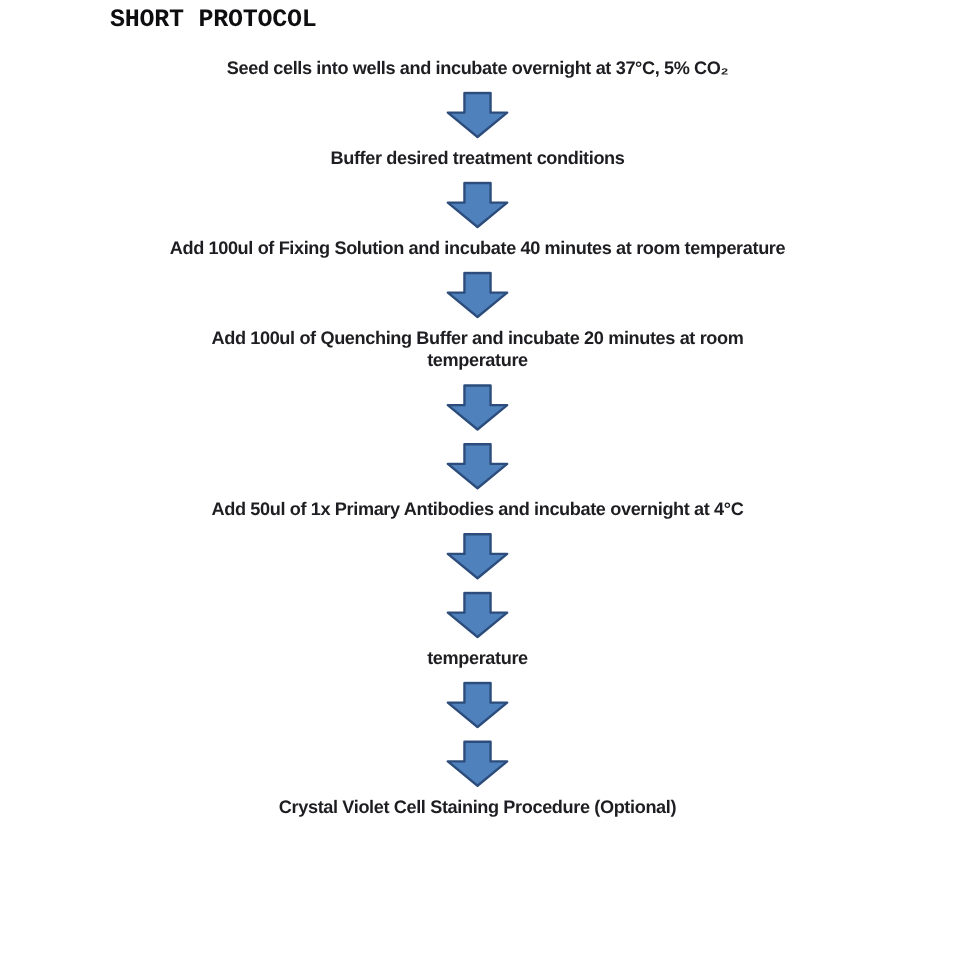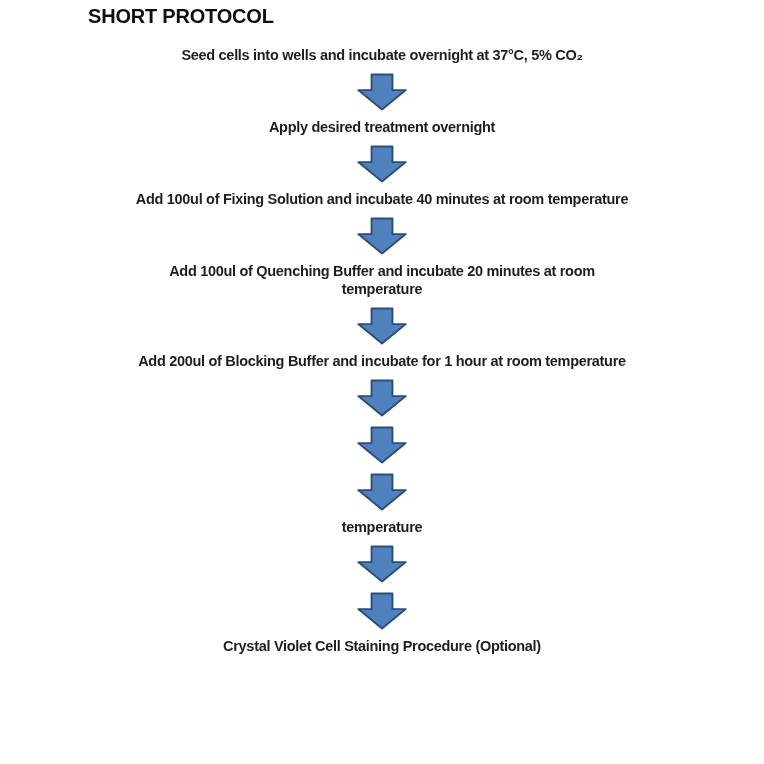--- a/index.html
+++ b/index.html
@@ -20,20 +20,21 @@
     background: #ffffff;
   }
   .title {
     margin: 0;
     padding: 5px 0 0 88px;
     font-size: 20px;
     font-weight: 700;
     color: #0e0e10;
     letter-spacing: -0.2px;
     white-space: nowrap;
+    font-family: Liberation Mono, monospace;
   }
   .flow {
     margin-top: 18px;
     width: 764px;
     text-align: center;
   }
   .step {
     display: block;
   }
   .step-line {
@@ -57,44 +58,44 @@
 <div class="page">
   <h1 class="title">SHORT PROTOCOL</h1>
   <div class="flow" id="flow">
       <div class="step">
         <div class="step-line">Seed cells into wells and incubate overnight at 37°C, 5% CO₂</div>
       </div>
       <svg viewBox="0 0 54 40" class="arrow">
         <path d="M16 1.5 L38 1.5 L38 18 L52 18 L27 38.5 L2 18 L16 18 Z" fill="#4f81bd" stroke="#2c4d7c" stroke-width="2" stroke-linejoin="round"></path>
       </svg>
       <div class="step">
-        <div class="step-line">Apply desired treatment overnight</div>
+        <div class="step-line">Buffer desired treatment conditions</div>
       </div>
       <svg viewBox="0 0 54 40" class="arrow">
         <path d="M16 1.5 L38 1.5 L38 18 L52 18 L27 38.5 L2 18 L16 18 Z" fill="#4f81bd" stroke="#2c4d7c" stroke-width="2" stroke-linejoin="round"></path>
       </svg>
       <div class="step">
         <div class="step-line">Add 100ul of Fixing Solution and incubate 40 minutes at room temperature</div>
       </div>
       <svg viewBox="0 0 54 40" class="arrow">
         <path d="M16 1.5 L38 1.5 L38 18 L52 18 L27 38.5 L2 18 L16 18 Z" fill="#4f81bd" stroke="#2c4d7c" stroke-width="2" stroke-linejoin="round"></path>
       </svg>
       <div class="step">
         <div class="step-line">Add 100ul of Quenching Buffer and incubate 20 minutes at room</div>
         <div class="step-line">temperature</div>
       </div>
       <svg viewBox="0 0 54 40" class="arrow">
         <path d="M16 1.5 L38 1.5 L38 18 L52 18 L27 38.5 L2 18 L16 18 Z" fill="#4f81bd" stroke="#2c4d7c" stroke-width="2" stroke-linejoin="round"></path>
       </svg>
-      <div class="step">
-        <div class="step-line">Add 200ul of Blocking Buffer and incubate for 1 hour at room temperature</div>
-      </div>
       <svg viewBox="0 0 54 40" class="arrow">
         <path d="M16 1.5 L38 1.5 L38 18 L52 18 L27 38.5 L2 18 L16 18 Z" fill="#4f81bd" stroke="#2c4d7c" stroke-width="2" stroke-linejoin="round"></path>
       </svg>
+      <div class="step">
+        <div class="step-line">Add 50ul of 1x Primary Antibodies and incubate overnight at 4°C</div>
+      </div>
       <svg viewBox="0 0 54 40" class="arrow">
         <path d="M16 1.5 L38 1.5 L38 18 L52 18 L27 38.5 L2 18 L16 18 Z" fill="#4f81bd" stroke="#2c4d7c" stroke-width="2" stroke-linejoin="round"></path>
       </svg>
       <svg viewBox="0 0 54 40" class="arrow">
         <path d="M16 1.5 L38 1.5 L38 18 L52 18 L27 38.5 L2 18 L16 18 Z" fill="#4f81bd" stroke="#2c4d7c" stroke-width="2" stroke-linejoin="round"></path>
       </svg>
       <div class="step">
         <div class="step-line">temperature</div>
       </div>
       <svg viewBox="0 0 54 40" class="arrow">

